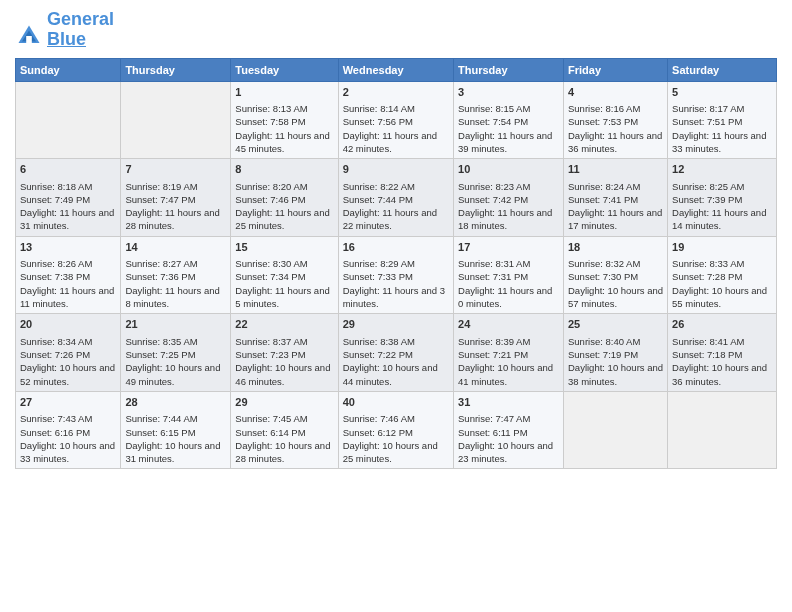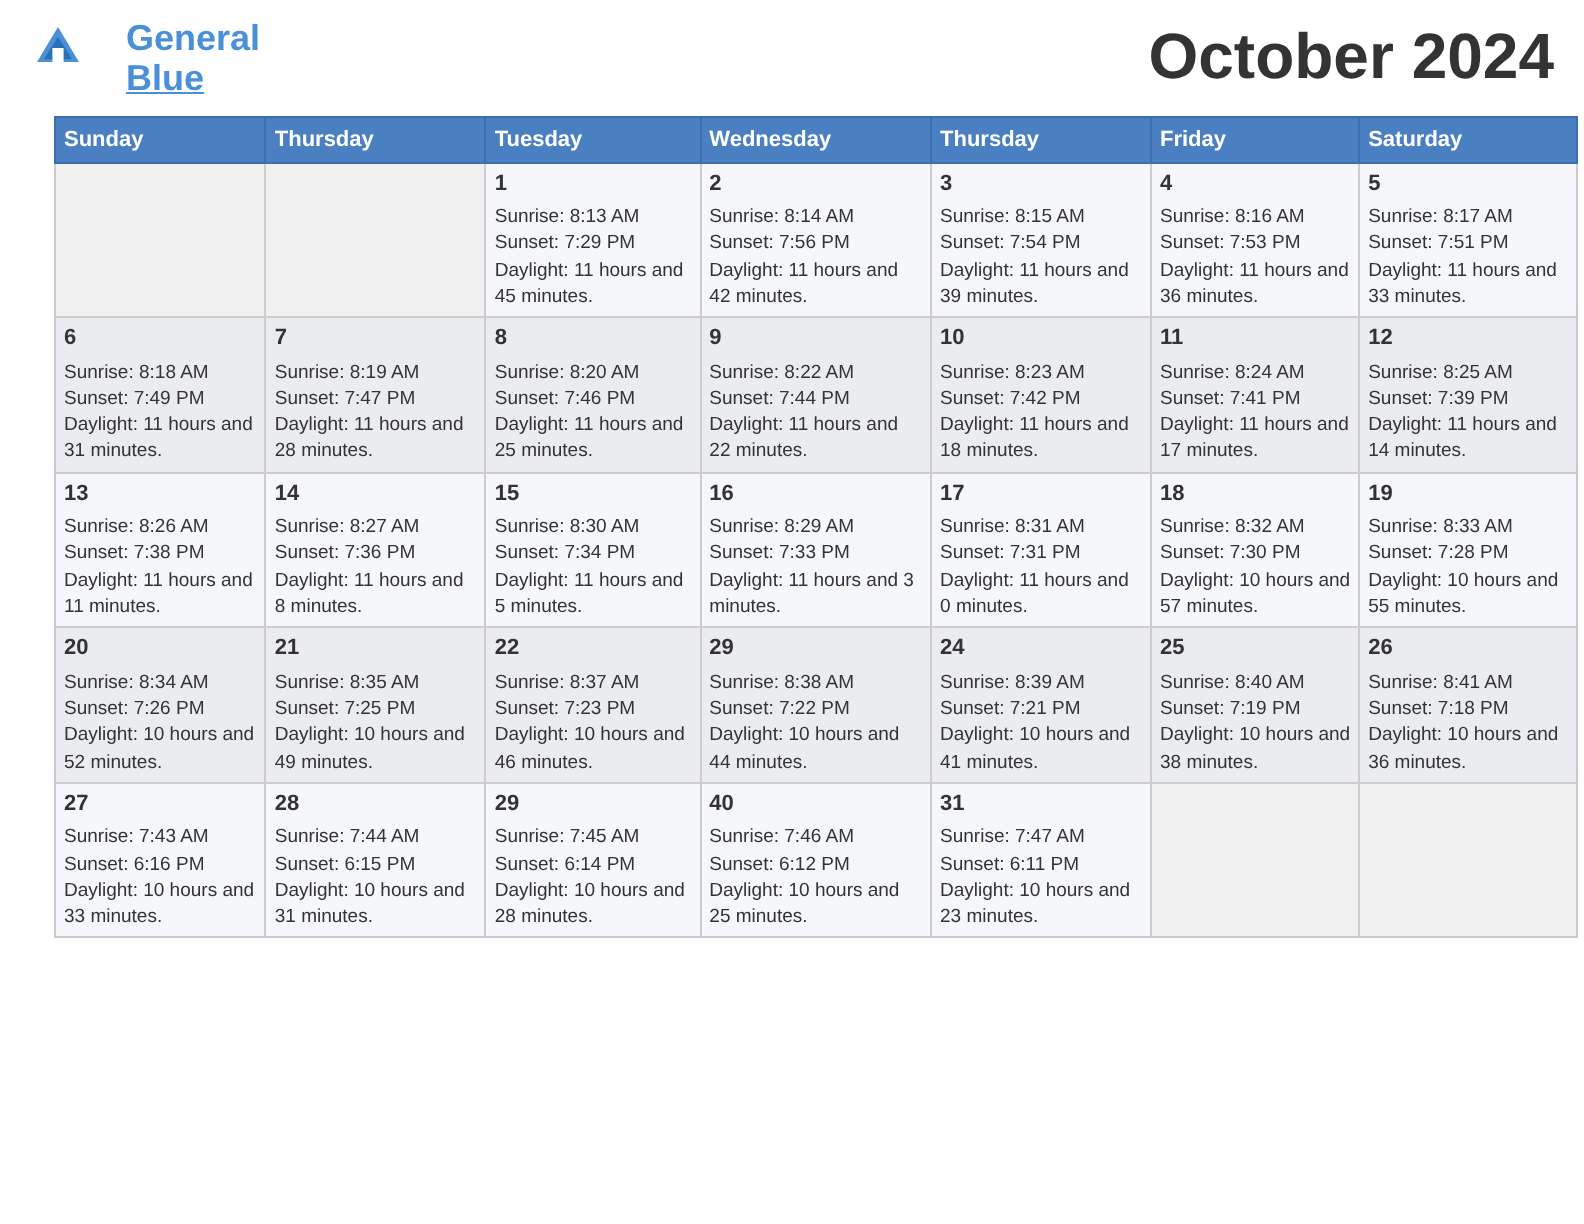--- a/index.html
+++ b/index.html
@@ -15,22 +15,22 @@
       padding: 10px 15px;
     }
     .header {
       display: flex;
       justify-content: space-between;
       align-items: flex-start;
       margin-bottom: 8px;
     }
     .logo {
       display: flex;
-      align-items: flex-start;
-      gap: 20px;
+      align-items: flex-end;
+      gap: 4px;
     }
     .logo-text {
       font-size: 18px;
       font-weight: bold;
       color: #333;
       line-height: 1.1;
     }
     .logo-text span {
       color: #4a90d9;
     }
@@ -47,21 +47,20 @@
       color: #333;
     }
     .subtitle {
       font-size: 14px;
       color: #555;
     }
     table {
       width: 100%;
       border-collapse: collapse;
       font-size: 10px;
-      margin-left: 12px;
     }
     thead tr th {
       background-color: #4a7fc1;
       color: #fff;
       padding: 5px 4px;
       text-align: left;
       font-size: 11px;
       font-weight: bold;
       border: 1px solid #3a6fb1;
     }
@@ -100,21 +99,20 @@
         <polygon points="20,5 35,30 5,30" fill="#4a90d9"></polygon>
         <polygon points="20,12 30,28 10,28" fill="#2a70b9"></polygon>
         <rect x="16" y="20" width="8" height="10" fill="#fff"></rect>
       </svg>
       <div class="logo-text">
         <div><span>General</span></div>
         <div><span style="color:#4a90d9;text-decoration:underline;">Blue</span></div>
       </div>
     </div>
     <div class="title-block">
-      <div class="main-title">October 2024</div>
     </div>
   </div>
 
   <table>
     <thead>
       <tr>
       <th>Sunday</th>
           <th>Thursday</th>
           <th>Tuesday</th>
           <th>Wednesday</th>
@@ -123,21 +121,21 @@
           <th>Saturday</th>
         </tr>
     </thead>
     <tbody>
     <tr>
           <td class="empty"></td>
           <td class="empty"></td>
           <td>
             <span class="day-num">1</span>
             <div>Sunrise: 8:13 AM</div>
-            <div>Sunset: 7:29 PM</div>
+            <div>Sunset: 7:58 PM</div>
             <div>Daylight: 11 hours and 45 minutes.</div>
           </td>
           <td>
             <span class="day-num">2</span>
             <div>Sunrise: 8:14 AM</div>
             <div>Sunset: 7:56 PM</div>
             <div>Daylight: 11 hours and 42 minutes.</div>
           </td>
           <td>
             <span class="day-num">3</span>

